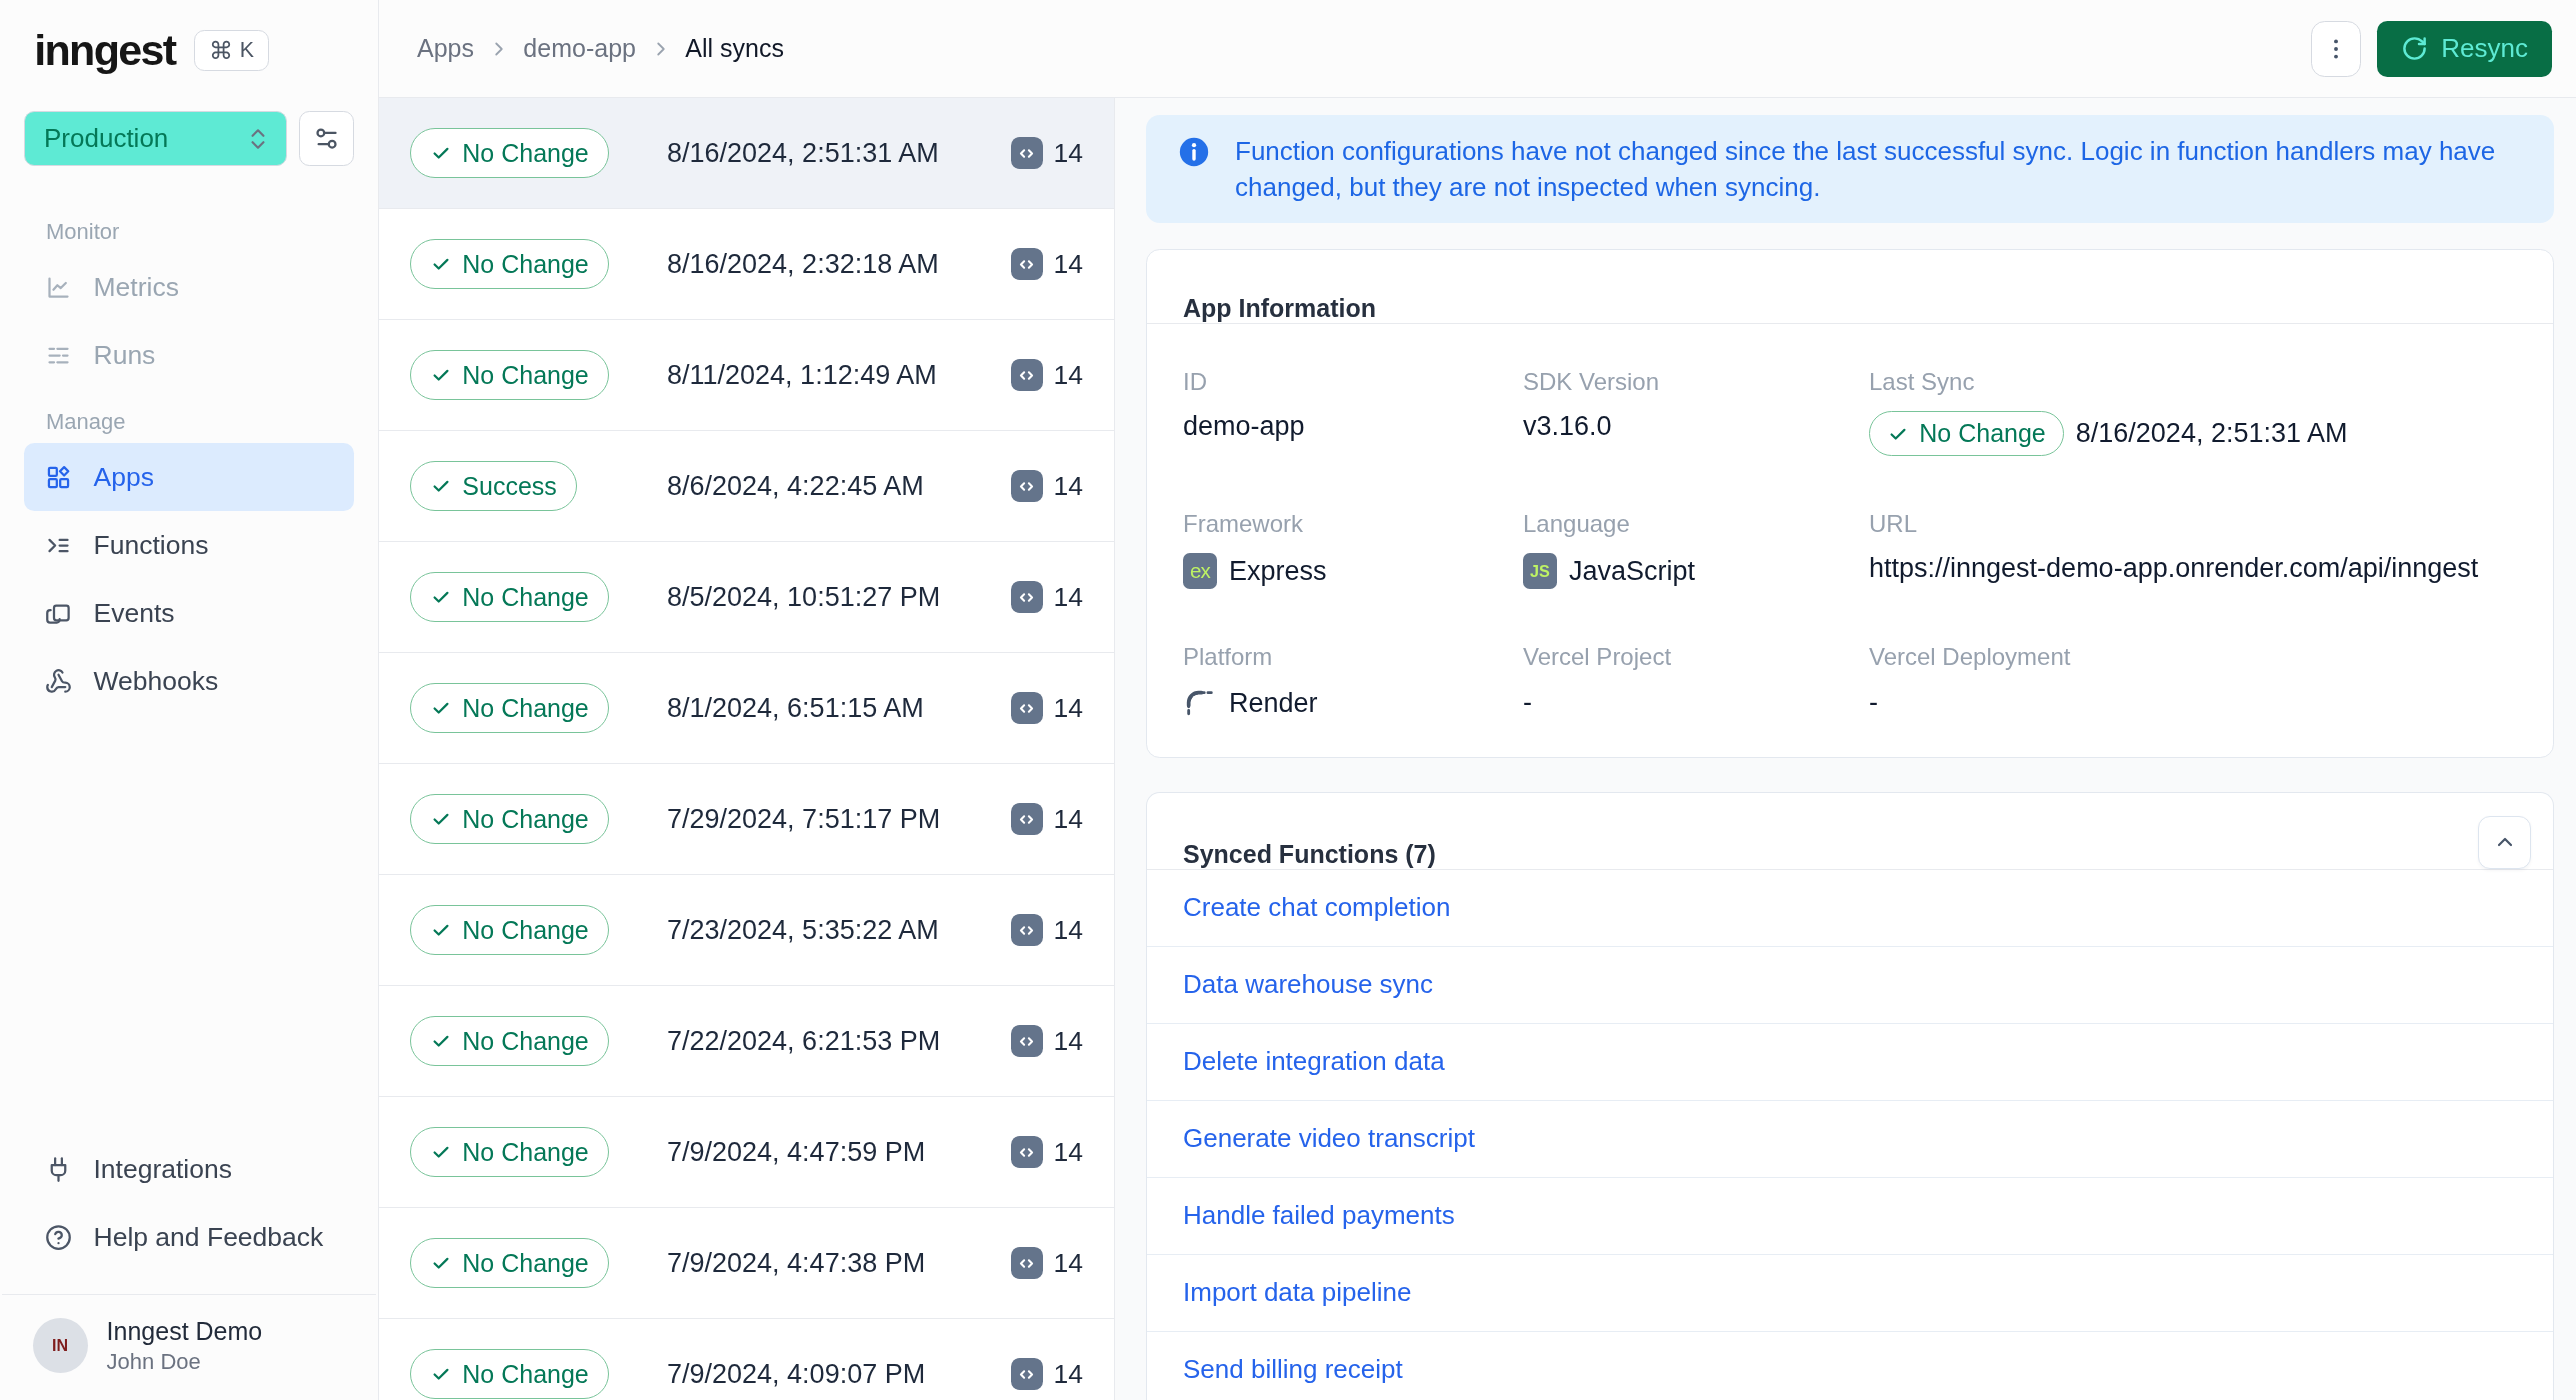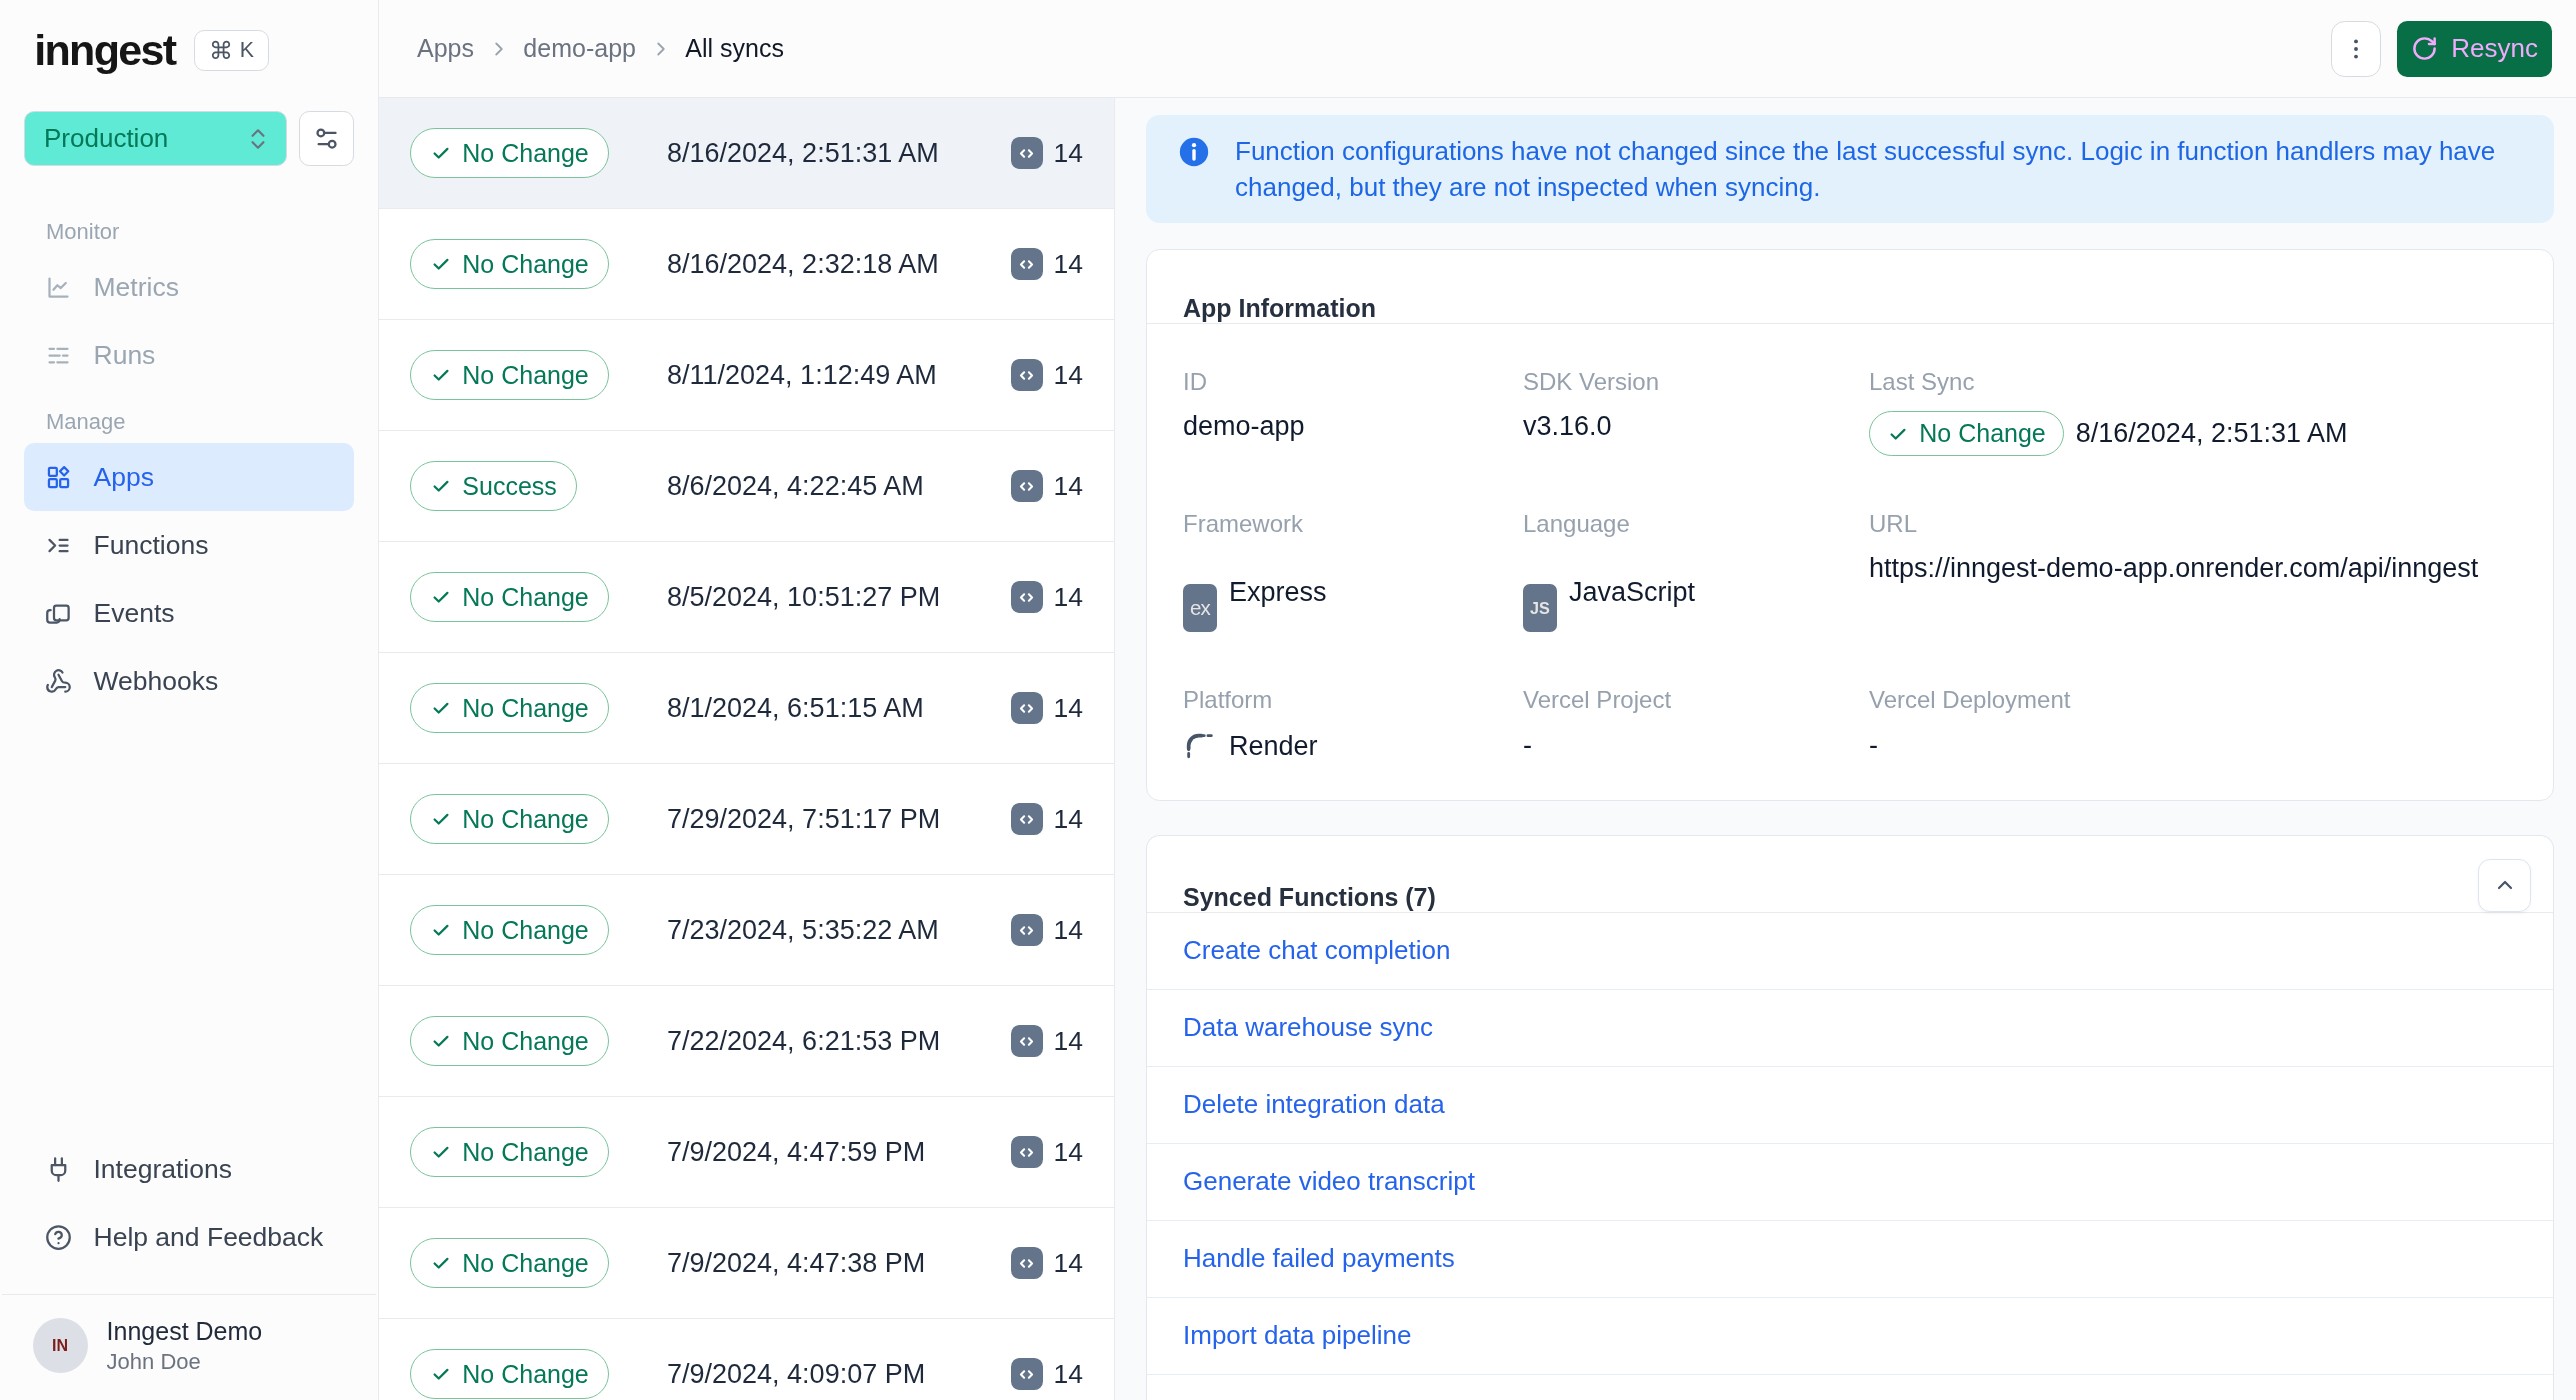--- a/index.html
+++ b/index.html
@@ -46,22 +46,22 @@
   .right-region { flex:1; display:flex; flex-direction:column; min-width:0; }
   .topbar { height:98px; min-height:98px; display:flex; align-items:center; justify-content:space-between;
     border-bottom:1.7px solid #E8EAEE; padding:0 24px 0 38px; background:#FCFCFC; }
   .breadcrumb { display:flex; align-items:center; gap:13.7px; font-size:25px; color:#6B7280; }
   .crumb { cursor:pointer; }
   .crumb.current { color:#111827; cursor:default; }
   .crumb-sep { color:#9AA3AF; }
   .topbar-actions { display:flex; align-items:center; gap:15.4px; }
   .kebab-btn { width:50px; height:56px; border:1.7px solid #D6DAE1; border-radius:13.7px; background:#fff;
     display:flex; align-items:center; justify-content:center; color:#475569; cursor:pointer; }
-  .resync-btn { height:56px; border:none; border-radius:10.3px; background:var(--button_green); color:#f0abfc;
-    display:flex; align-items:center; gap:13.7px; padding:0 14px; font-size:26px; font-weight:500;
+  .resync-btn { height:56px; border:none; border-radius:10.3px; background:var(--button_green); color:#5eead4;
+    display:flex; align-items:center; gap:13.7px; padding:0 24px; font-size:26px; font-weight:500;
     font-family:inherit; cursor:pointer; }
 
   .content-row { flex:1; display:flex; min-height:0; }
 
   
   .sync-list { width:736px; min-width:736px; background:#fff; border-right:1.7px solid #E8EAEE; overflow:hidden; }
   .sync-row { height:111px; display:flex; align-items:center; padding:0 31px;
     border-bottom:1.7px solid #E8EAEE; cursor:pointer; background:#fff; }
   .sync-row.selected { background:#EFF2F7; }
   .badge-cell { width:257px; min-width:257px; }
@@ -83,22 +83,22 @@
 
   .card { background:#fff; border:1.7px solid #E3E8EF; border-radius:13.7px; margin-top:26px; overflow:hidden; }
   .card-header { display:flex; align-items:flex-end; justify-content:space-between;
     padding:0 22px 0 36px; border-bottom:1.7px solid #E8EAEE; }
   .card-title { font-size:25px; font-weight:600; color:#27303F; }
   .appinfo .card-header { height:74px; }
   .appinfo-grid { display:grid; grid-template-columns: 340px 346px 1fr; padding:44px 34px 36px 36px;
     row-gap:54px; }
   .field-label { font-size:24px; color:#97A1AE; }
   .field-value { font-size:27px; color:#111B2E; margin-top:15.4px; display:flex; align-items:center; gap:12px; }
-  .chip-sq { width:34px; height:48px; border-radius:6.8px; background:var(--chip_slate); color:#e5e5e5;
-    display:flex; align-items:center; justify-content:center; flex:none;margin-top:31px; }
+  .chip-sq { width:34px; height:36px; border-radius:6.8px; background:var(--chip_slate); color:#bef264;
+    display:flex; align-items:center; justify-content:center; flex:none; }
   .chip-ex { font-size:20.5px; letter-spacing:-0.9px; }
   .chip-js { font-size:16.2px; font-weight:700; }
   .lastsync-value .pill { padding:6.8px 17px; }
   .render-icon { flex:none; color:#475569; }
 
   .syncedfns { margin-top:34px; border-bottom:none; border-bottom-left-radius:0; border-bottom-right-radius:0; }
   .syncedfns .card-header { height:77px; }
   .collapse-btn { width:53px; height:53px; border:1.7px solid #DDE5EF; border-radius:12px; background:#fff;
     display:flex; align-items:center; justify-content:center; color:#475569; cursor:pointer;
     box-shadow:0 1.7px 3.4px rgba(15,23,42,0.04); }

